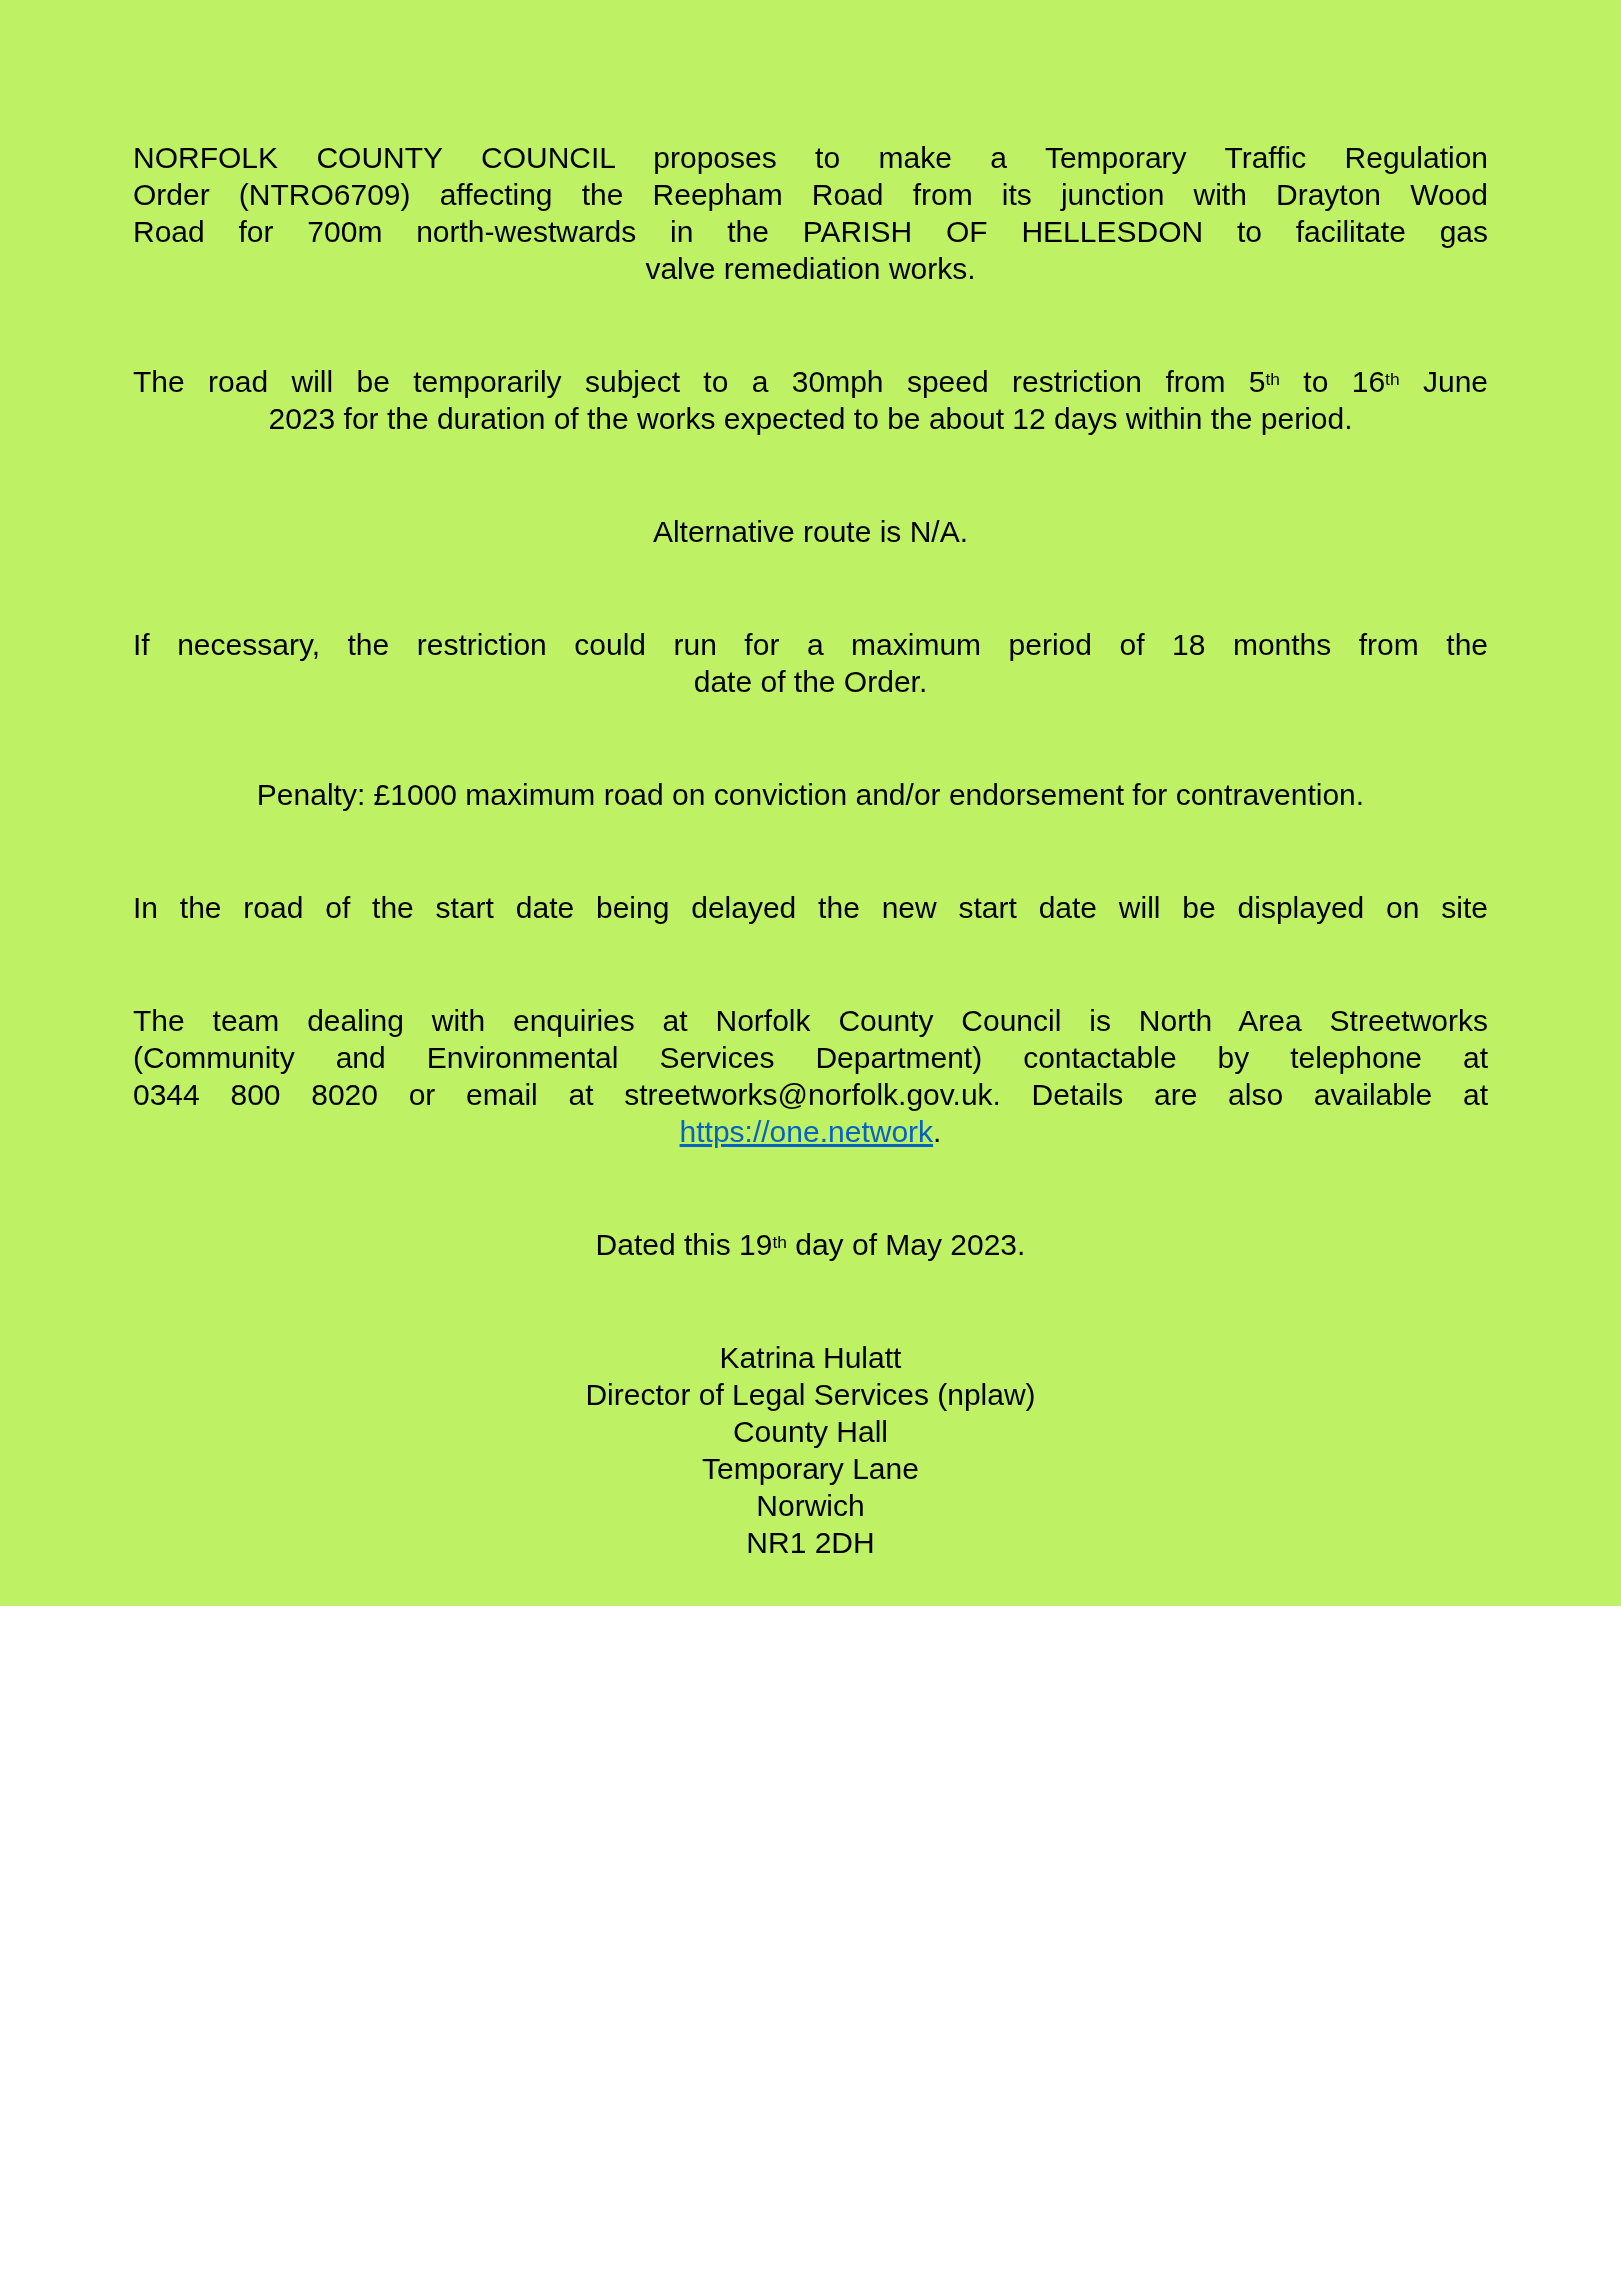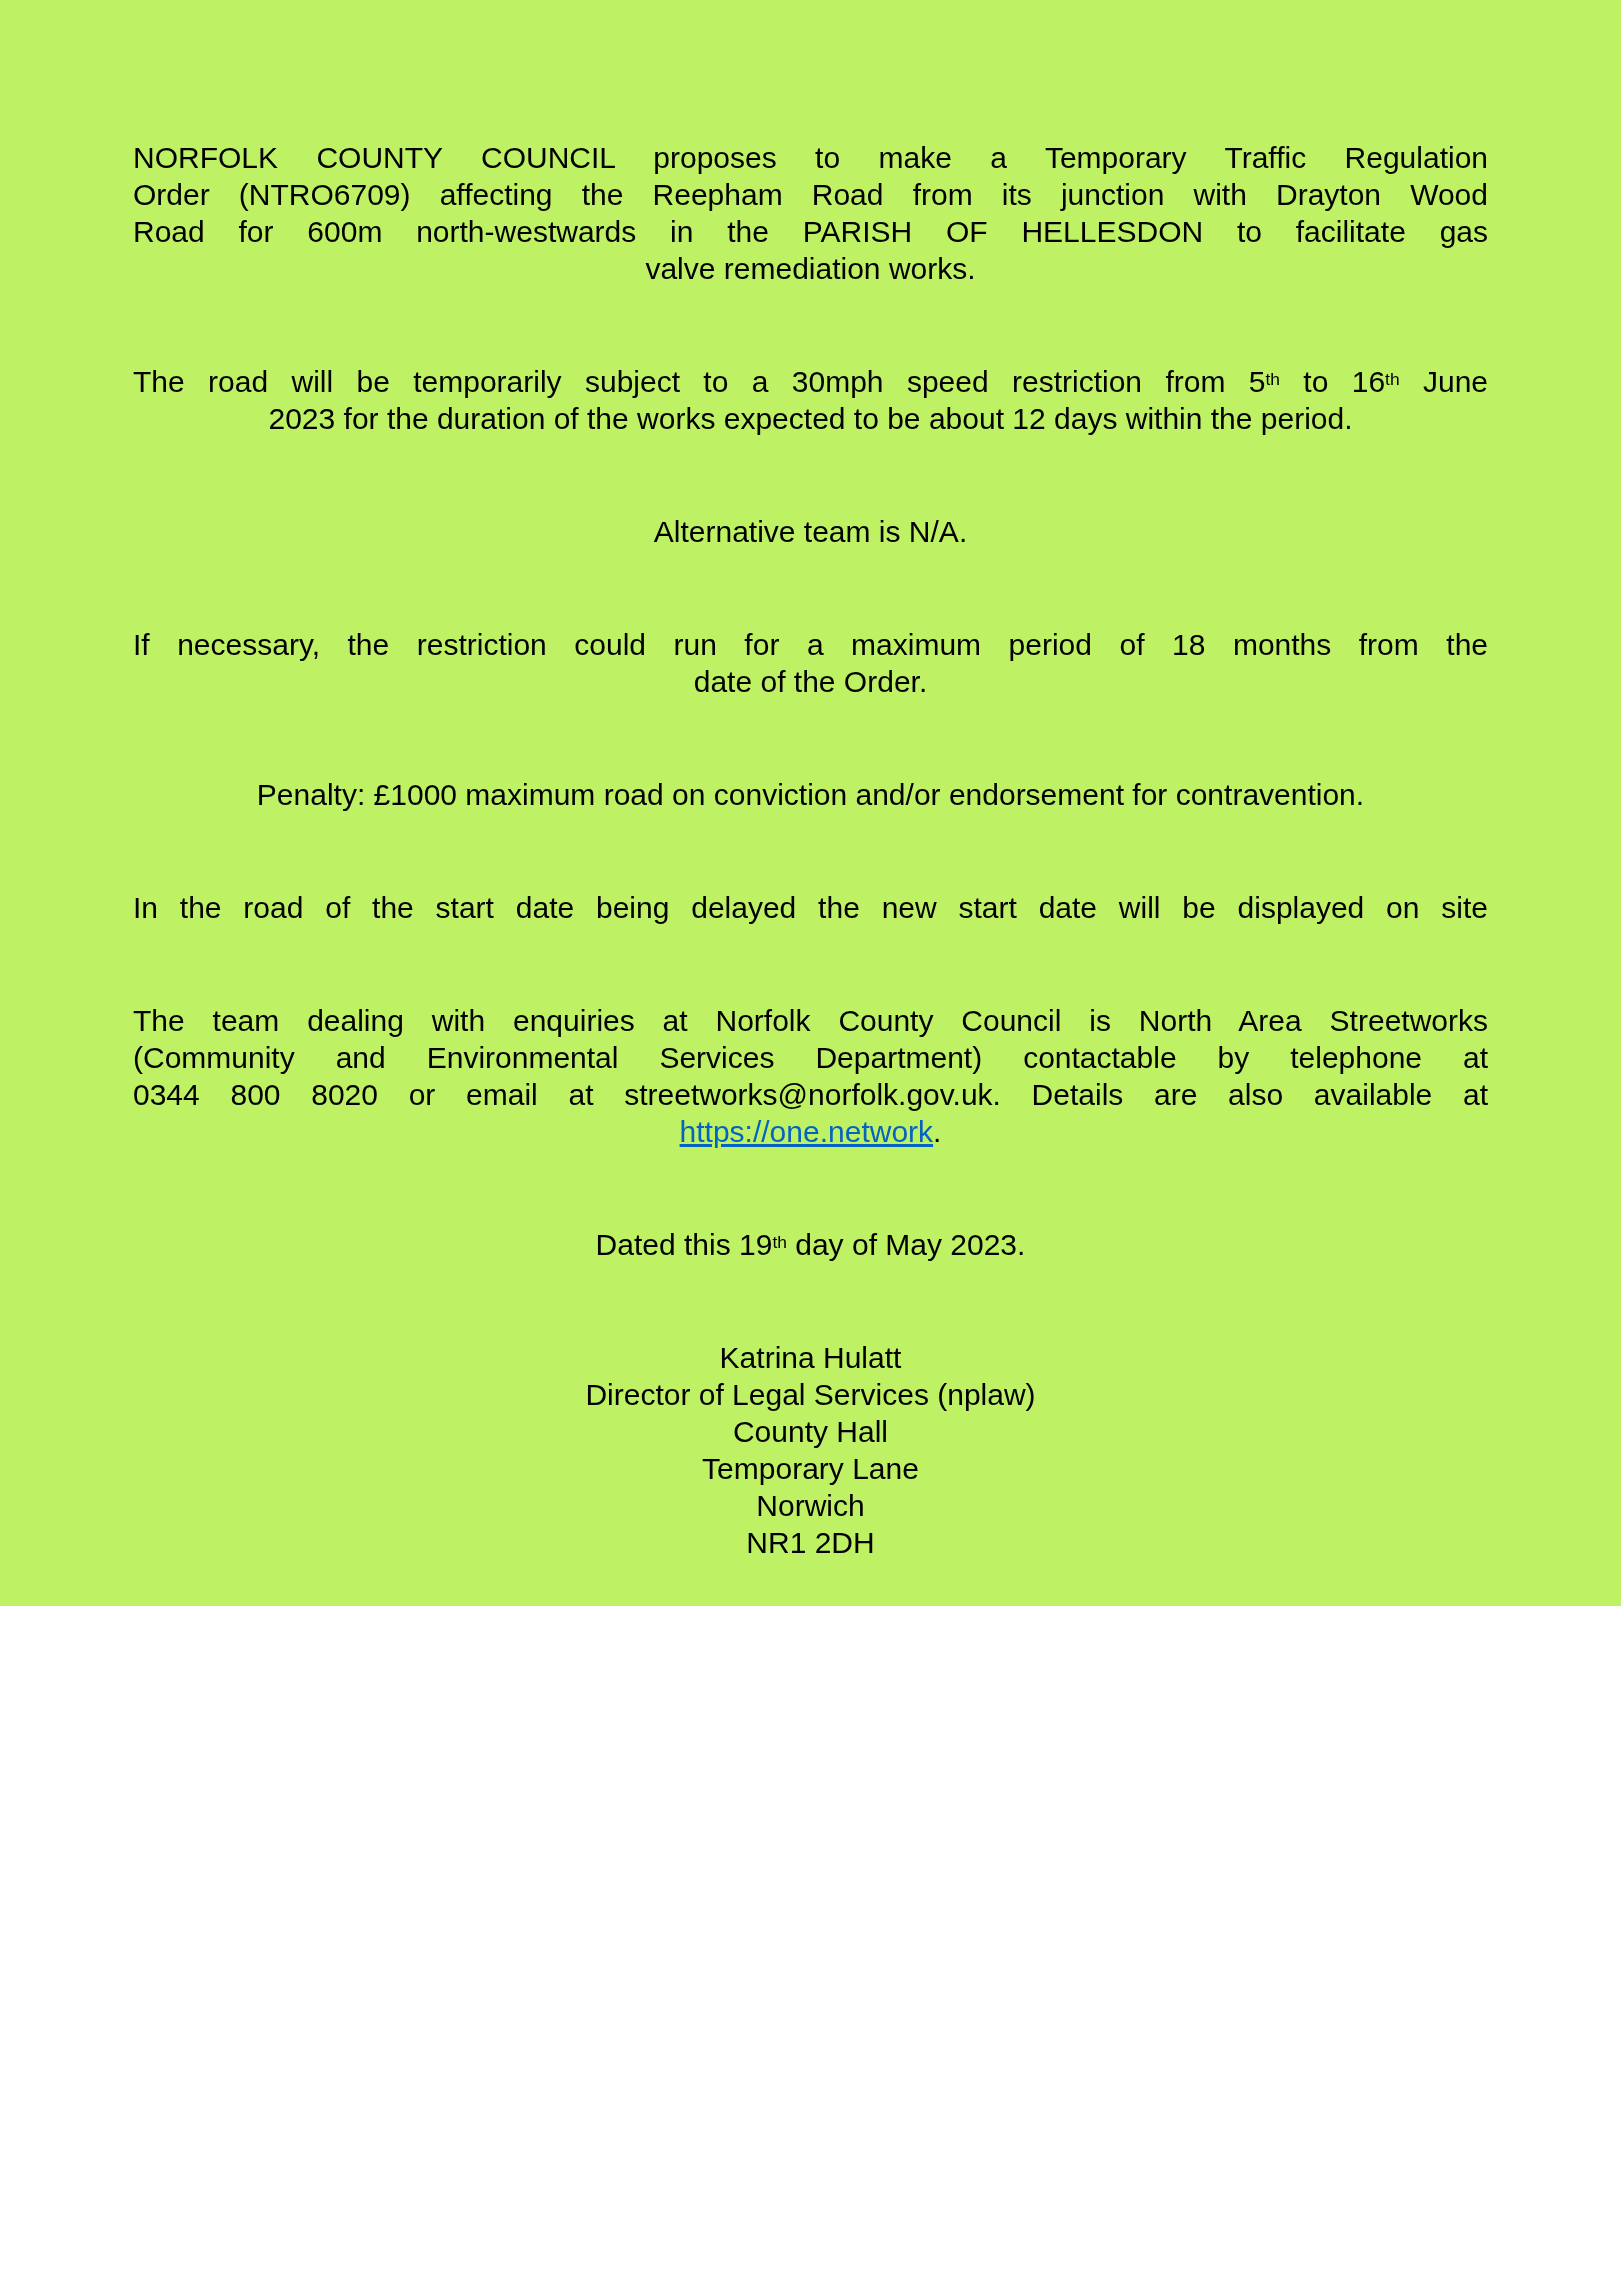--- a/index.html
+++ b/index.html
@@ -60,29 +60,29 @@
   }
 </style>
 </head>
 <body>
 
 <div class="page">
   <div class="content">
       <div class="para">
         <div class="line just"><span>NORFOLK COUNTY COUNCIL proposes to make a Temporary Traffic Regulation</span></div>
         <div class="line just"><span>Order (NTRO6709) affecting the Reepham Road from its junction with Drayton Wood</span></div>
-        <div class="line just"><span>Road for 600m north-westwards in the PARISH OF HELLESDON to facilitate gas</span></div>
+        <div class="line just"><span>Road for 700m north-westwards in the PARISH OF HELLESDON to facilitate gas</span></div>
         <div class="line"><span>valve remediation works.</span></div>
       </div>
       <div class="para">
         <div class="line just"><span>The road will be temporarily subject to a 30mph speed restriction from 5</span><sup>th</sup><span> to 16</span><sup>th</sup><span> June</span></div>
         <div class="line"><span>2023 for the duration of the works expected to be about 12 days within the period.</span></div>
       </div>
       <div class="para">
-        <div class="line"><span>Alternative team is N/A.</span></div>
+        <div class="line"><span>Alternative route is N/A.</span></div>
       </div>
       <div class="para">
         <div class="line just"><span>If necessary, the restriction could run for a maximum period of 18 months from the</span></div>
         <div class="line"><span>date of the Order.</span></div>
       </div>
       <div class="para">
         <div class="line"><span>Penalty: £1000 maximum road on conviction and/or endorsement for contravention.</span></div>
       </div>
       <div class="para">
         <div class="line just"><span>In the road of the start date being delayed the new start date will be displayed on site</span></div>

